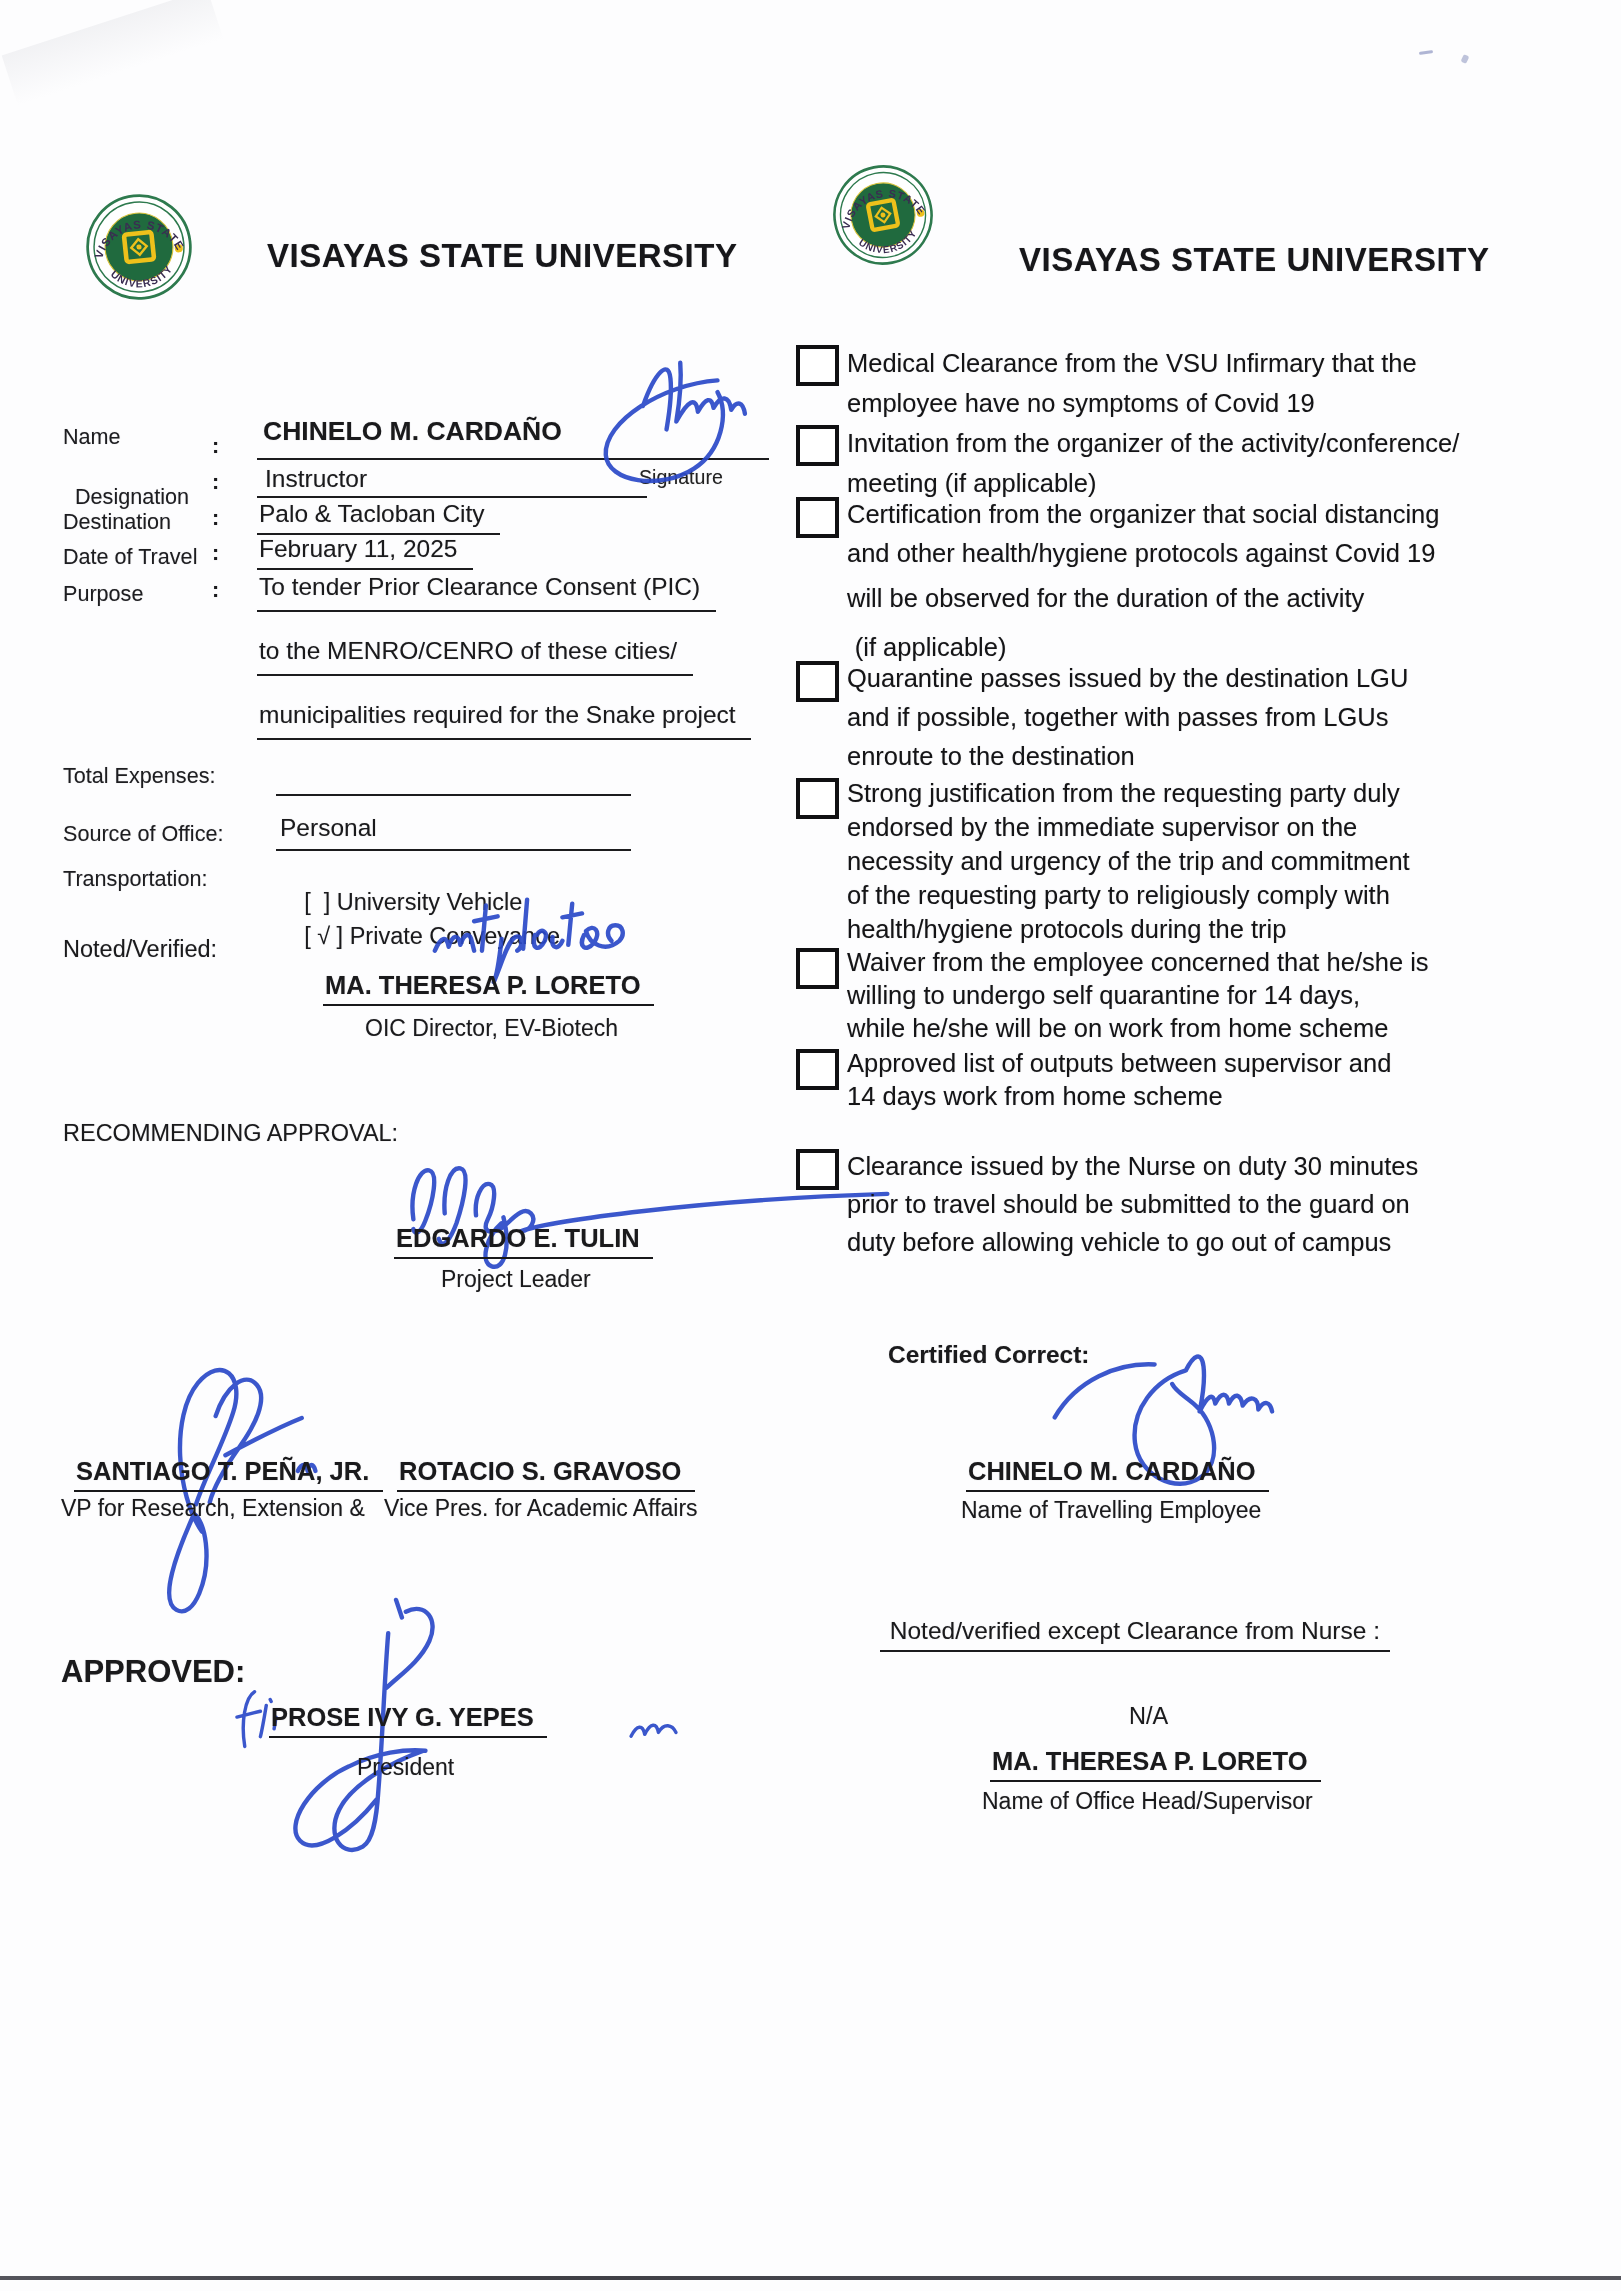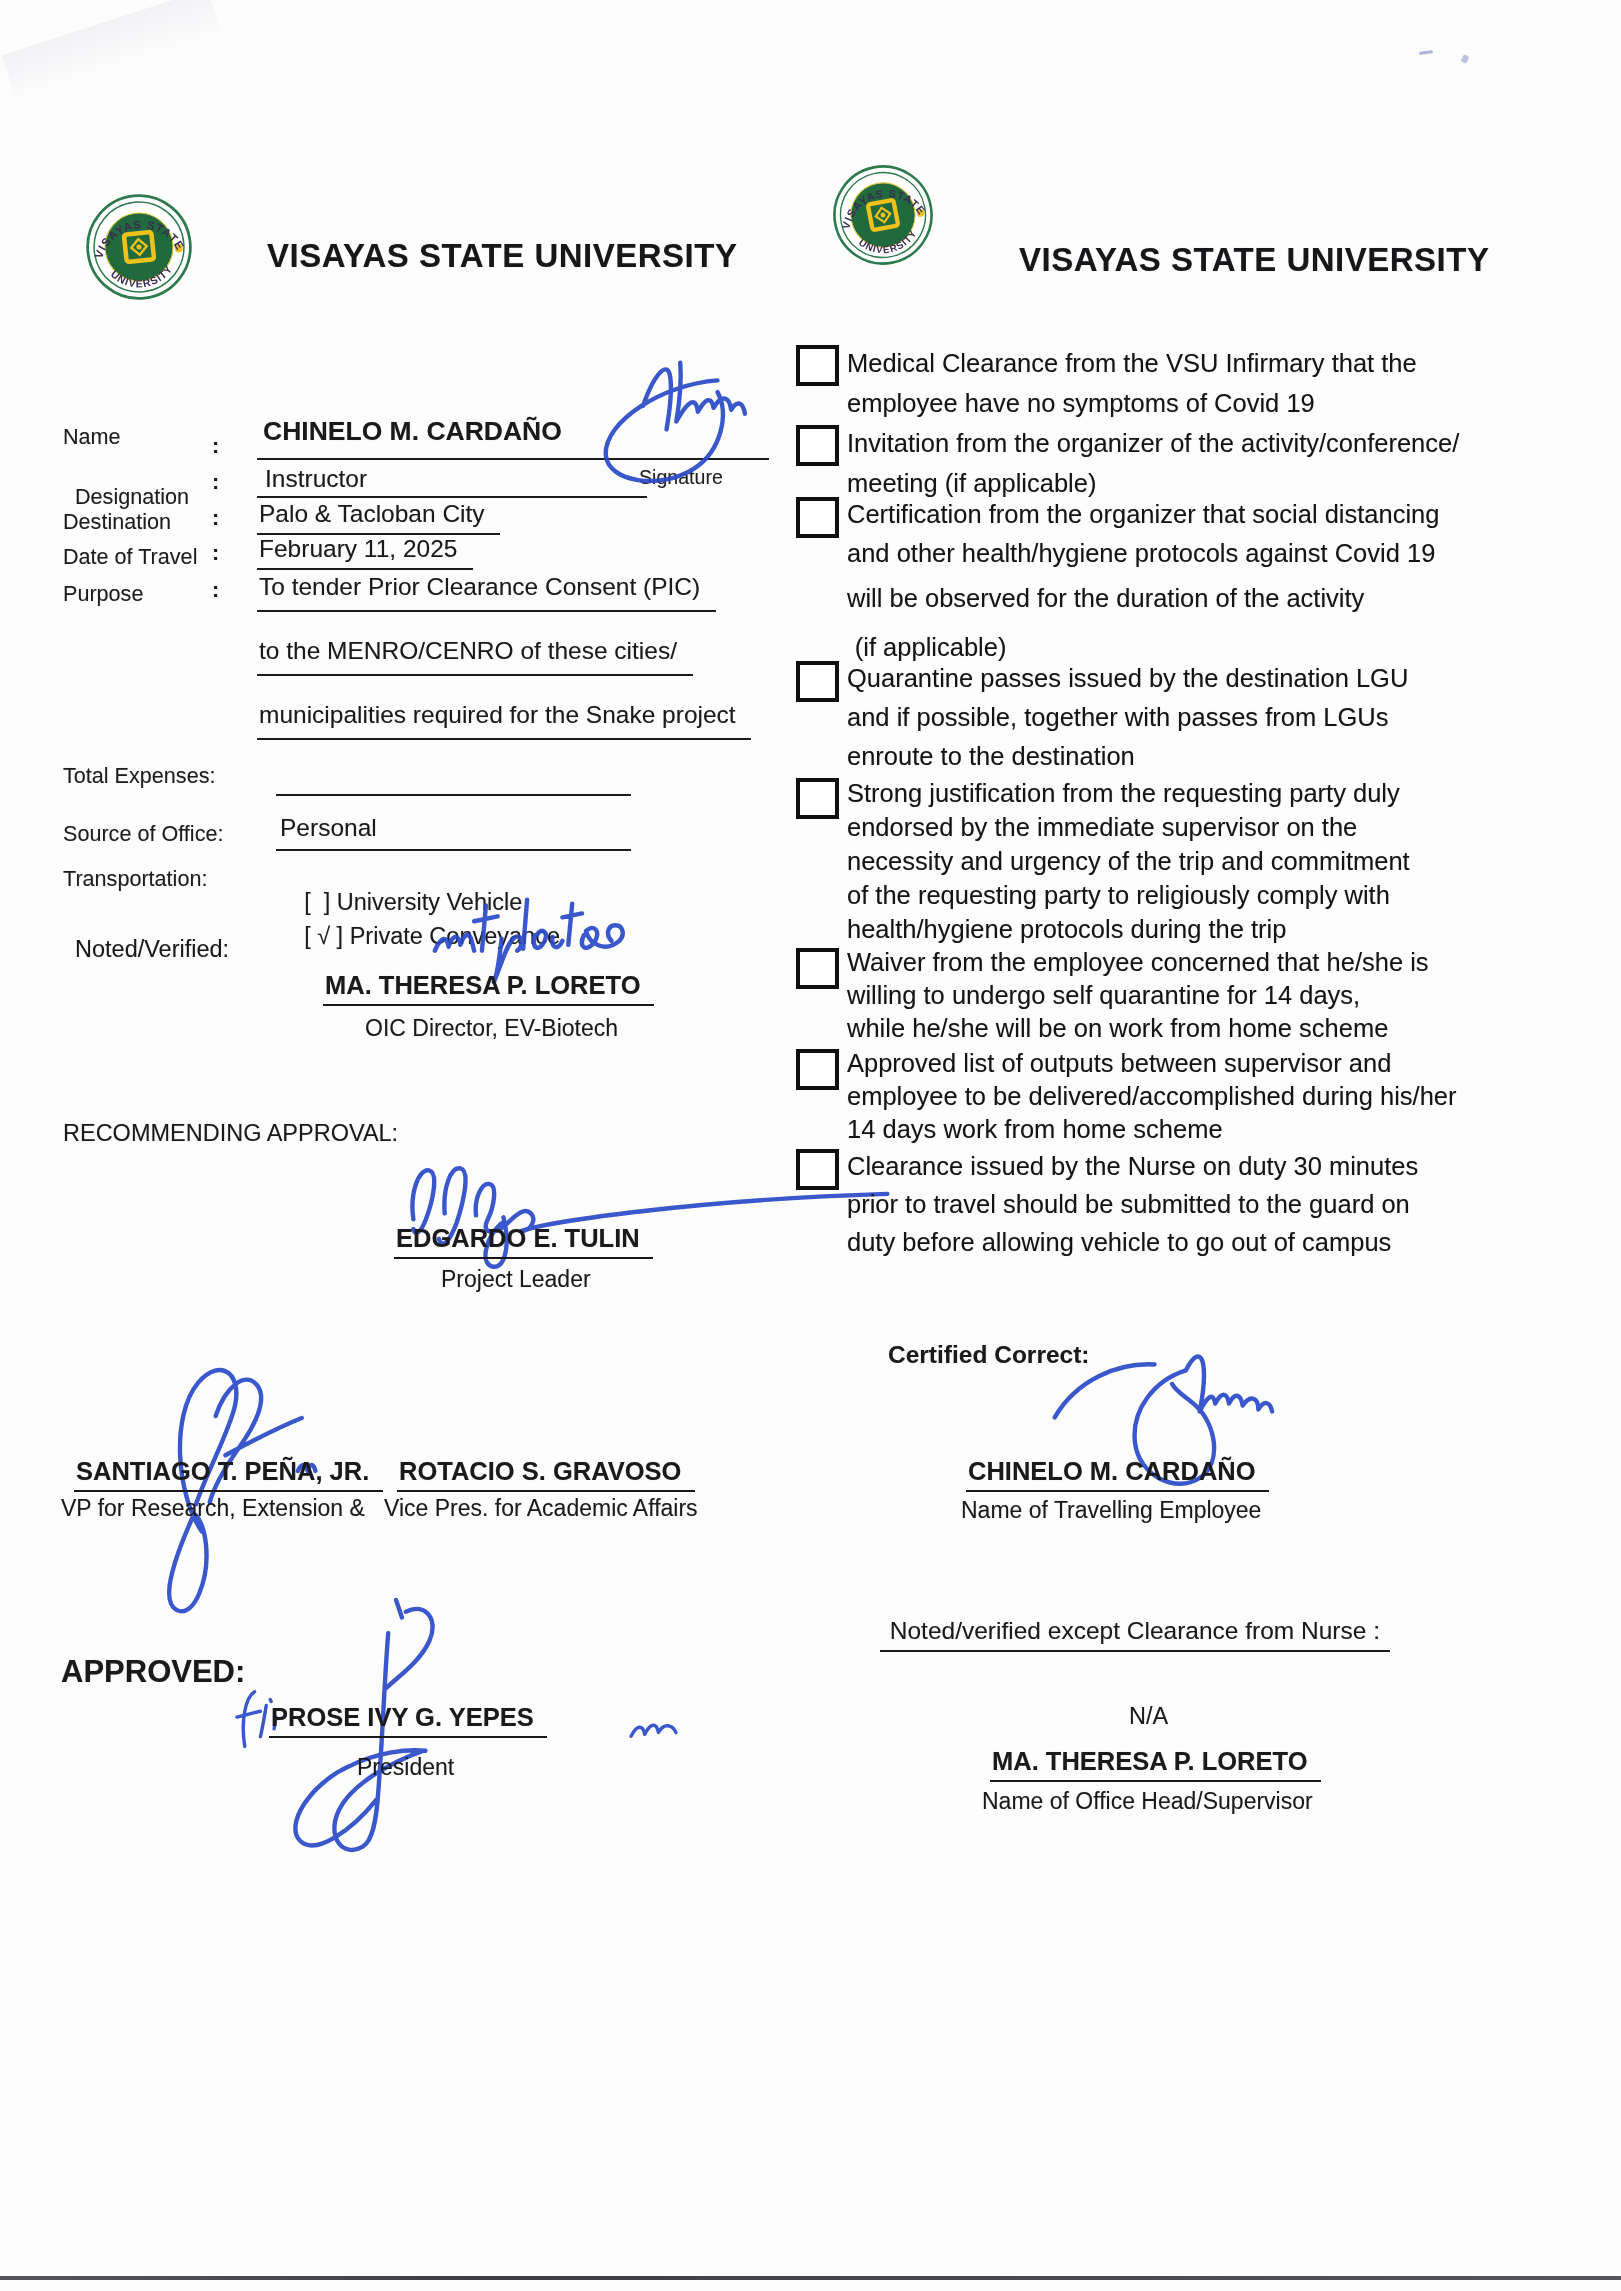--- a/index.html
+++ b/index.html
@@ -96,21 +96,21 @@
   <div class="abs uline" style="left:276px;top:849px;width:355px;"></div>
 
   <div class="abs lbl txt" style="left:63px;top:866px;">Transportation:</div>
   <div class="abs txt" style="left:278px;top:862px;font-size:23.5px;white-space:pre;">
     <span>[  ]</span><span> </span><span>University Vehicle</span>
   </div>
   <div class="abs txt" style="left:278px;top:896px;font-size:23.5px;white-space:pre;">
     <span>[ √ ]</span><span> </span><span>Private Conveyance</span>
   </div>
 
-  <div class="abs seclbl txt" style="left:63px;top:936px;margin-left:12px;">Noted/Verified:</div>
+  <div class="abs seclbl txt" style="left:63px;top:936px;">Noted/Verified:</div>
   <svg class="abs sig" style="left:429px;top:880px;" width="206" height="108" viewBox="0 0 210 110">
     <path d="M 6,72 C 12,58 18,56 20,68 C 24,56 30,54 32,66 C 36,54 42,52 44,64 L 46,72 M 58,26 L 54,72 M 46,42 L 70,37 M 74,60 C 72,78 70,96 66,104 C 74,86 80,62 88,58 C 96,55 96,68 90,72 M 100,20 L 96,70 M 108,56 C 104,70 112,74 118,62 C 122,52 114,48 110,56 M 126,58 C 124,70 132,72 136,62 M 146,24 L 142,66 M 136,38 L 156,34 M 158,56 C 152,68 160,74 168,64 C 176,52 168,44 160,52 C 164,66 180,74 194,62 C 200,56 198,46 190,46 C 182,46 180,56 186,62"></path>
   </svg>
   <div class="abs bigname txt" style="left:323px;top:971px;">MA. THERESA P. LORETO</div>
   <div class="abs role txt" style="left:365px;top:1015px;">OIC Director,  EV-Biotech</div>
 
   <div class="abs seclbl txt" style="left:63px;top:1120px;">RECOMMENDING APPROVAL:</div>
   <svg class="abs sig" style="left:384px;top:1139px;" width="519" height="142" viewBox="0 0 530 145">
     <path d="M 30,82 C 26,54 36,30 46,32 C 56,34 50,64 42,84 C 38,94 32,100 30,92 M 62,76 C 60,50 68,28 78,30 C 88,32 82,62 74,86 C 68,102 60,114 56,102 M 94,78 C 92,60 100,44 108,46 C 116,48 112,70 106,82 C 98,98 114,98 126,86 C 136,76 144,70 150,76 C 156,82 150,94 140,94 C 170,84 320,62 514,56 M 122,80 C 130,112 122,134 110,130 C 98,126 104,100 120,86"></path>
   </svg>
@@ -210,21 +210,20 @@
     <div class="clines">
       <div class="chkline txt">Waiver from the employee concerned that he/she is</div>
       <div class="chkline txt">willing to undergo self quarantine for 14 days,</div>
       <div class="chkline txt">while he/she will be on work from home scheme</div>
     </div>
   </div>
   <div class="citem lh34" style="top:1047px;">
     <div class="cbox"></div>
     <div class="clines">
       <div class="chkline txt">Approved list of outputs between supervisor and</div>
-      <div class="chkline txt">employee to be delivered/accomplished during his/her</div>
       <div class="chkline txt">14 days work from home scheme</div>
     </div>
   </div>
   <div class="citem lh39" style="top:1147px;">
     <div class="cbox"></div>
     <div class="clines">
       <div class="chkline txt">Clearance issued by the Nurse on duty 30 minutes</div>
       <div class="chkline txt">prior to travel should be submitted to the guard on</div>
       <div class="chkline txt">duty before allowing vehicle to go out of campus</div>
     </div>

